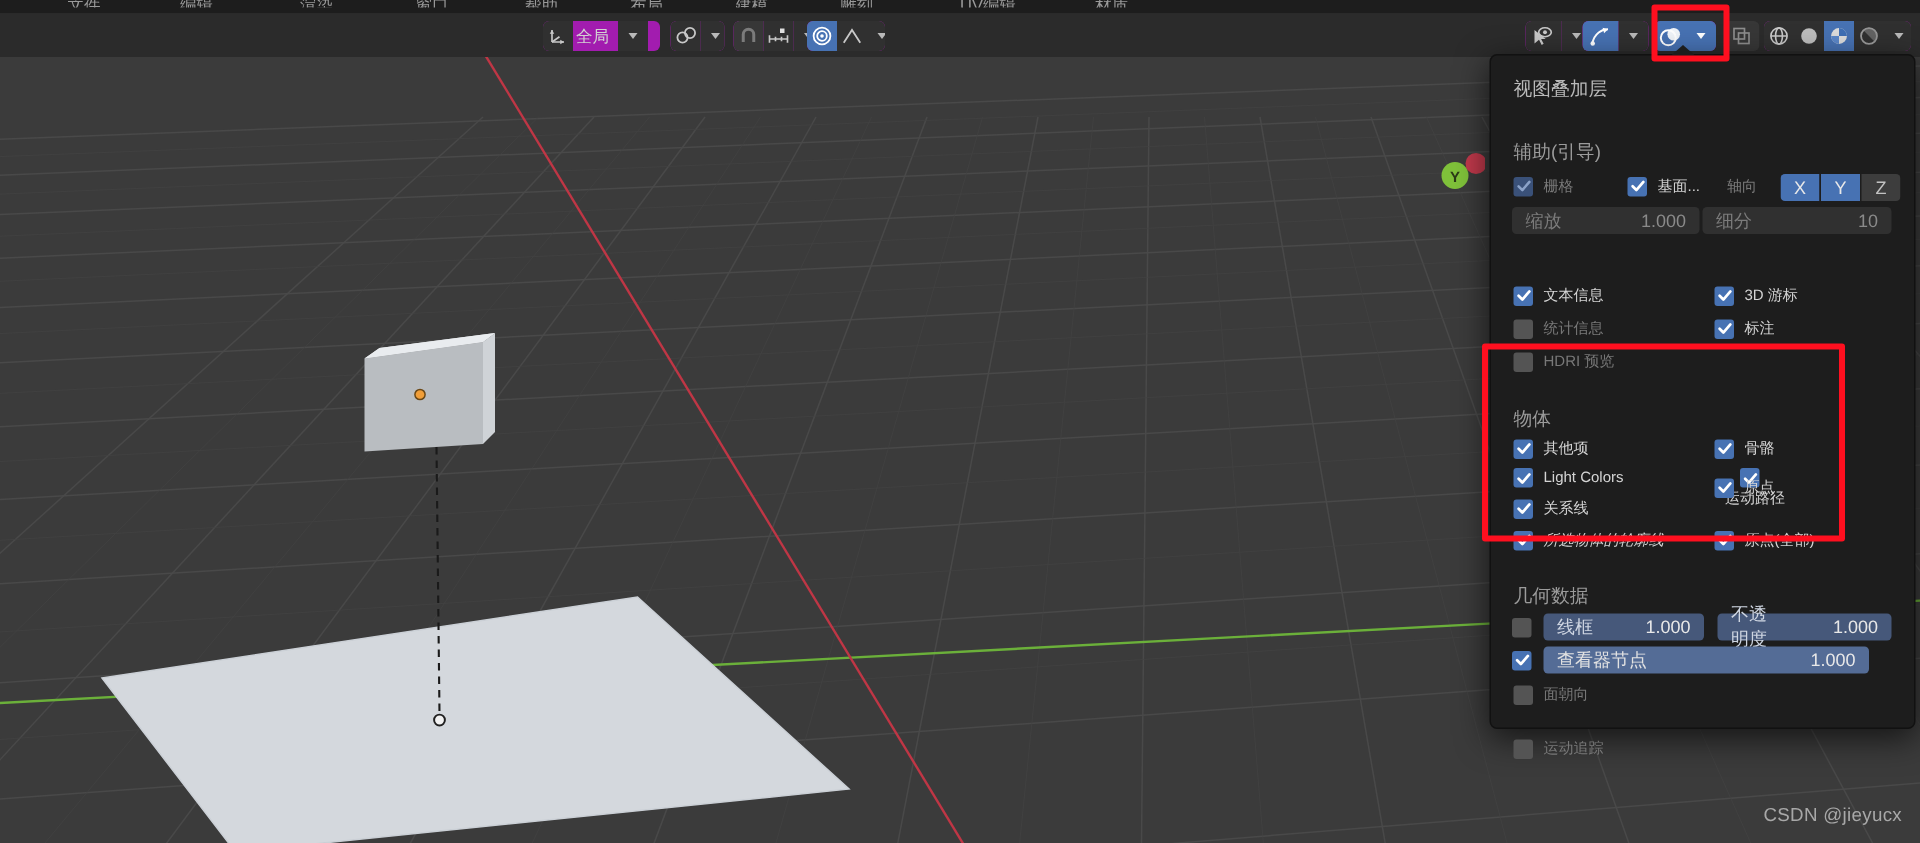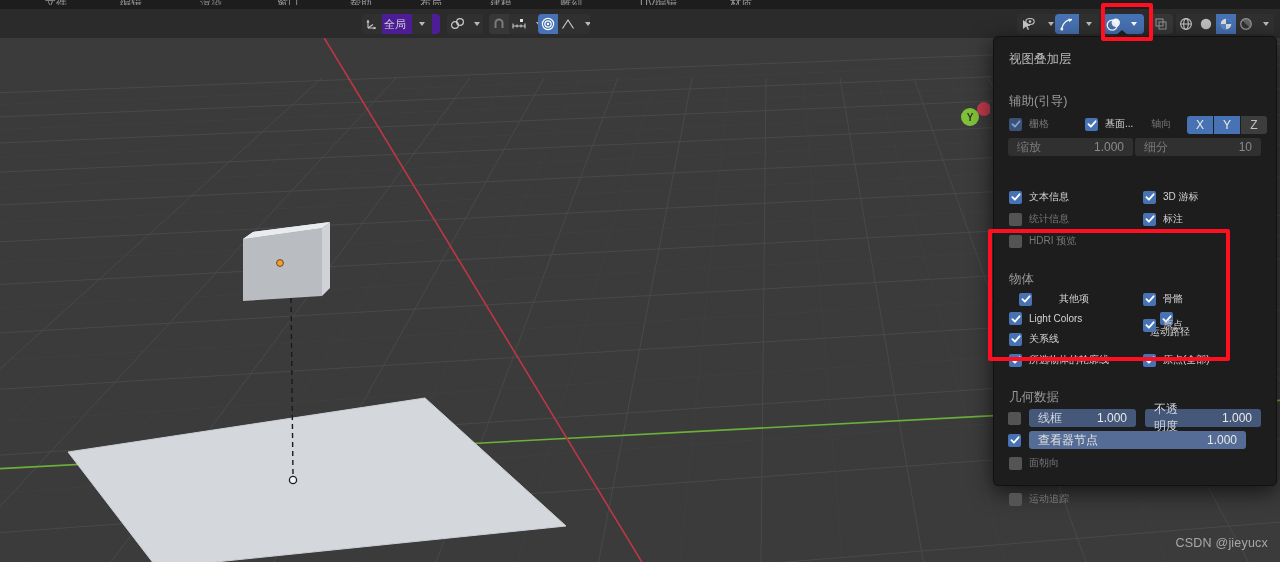--- a/index.html
+++ b/index.html
@@ -27,21 +27,21 @@
 
   
   .vp-header {
     position:absolute; left:0; top:9px; width:1280px; height:29px;
     background:#2b2b2b;
     border-bottom:1px solid #151515;
   }
   .tb-group {
     position:absolute; top:5px; height:20px;
     display:flex; align-items:center;
-    background:#4c1d95; border-radius:4px;
+    background:#a21caf; border-radius:4px;
     overflow:hidden;
   }
   .tb-btn {
     display:flex; align-items:center; justify-content:center;
     height:20px; min-width:20px;
     background:#303030; color:#c4c4c4;
     font-size:11px; cursor:default;
   }
   .tb-btn.active { background:#4772b3; color:#fff; }
   .tb-btn.dim { background:#373737; }
@@ -476,21 +476,21 @@
       <span class="cb-lbl">标注</span>
     </div>
 
     <div class="row" style="position:absolute;left:15px;top:197px;">
       <div class="cb off"></div>
       <span class="cb-lbl dim">HDRI 预览</span>
     </div>
 
     <div class="sec-title" style="position:absolute;left:15px;top:234px;">物体</div>
 
-    <div class="row" style="position:absolute;left:25px;top:255px;gap:20px;">
+    <div class="row" style="position:absolute;left:15px;top:255px;">
       <div class="cb">
         <svg width="10" height="10" viewBox="0 0 10 10">
             <path d="M1.4 5.2 L3.9 7.7 L8.6 2.3" stroke="#fff" stroke-width="1.8" fill="none" stroke-linecap="round" stroke-linejoin="round"></path>
           </svg>
       </div>
       <span class="cb-lbl">其他项</span>
     </div>
     <div class="row" style="position:absolute;left:149px;top:255px;">
       <div class="cb">
         <svg width="10" height="10" viewBox="0 0 10 10">
@@ -527,21 +527,21 @@
     </div>
     <div class="row" style="position:absolute;left:149px;top:281px;">
       <div class="cb">
         <svg width="10" height="10" viewBox="0 0 10 10">
             <path d="M1.4 5.2 L3.9 7.7 L8.6 2.3" stroke="#fff" stroke-width="1.8" fill="none" stroke-linecap="round" stroke-linejoin="round"></path>
           </svg>
       </div>
       <span class="cb-lbl">原点</span>
     </div>
 
-    <div class="row" style="position:absolute;left:15px;top:316px;">
+    <div class="row" style="position:absolute;left:15px;top:316px;font-style:italic;">
       <div class="cb">
         <svg width="10" height="10" viewBox="0 0 10 10">
             <path d="M1.4 5.2 L3.9 7.7 L8.6 2.3" stroke="#fff" stroke-width="1.8" fill="none" stroke-linecap="round" stroke-linejoin="round"></path>
           </svg>
       </div>
       <span class="cb-lbl">所选物体的轮廓线</span>
     </div>
     <div class="row" style="position:absolute;left:149px;top:316px;">
       <div class="cb">
         <svg width="10" height="10" viewBox="0 0 10 10">

